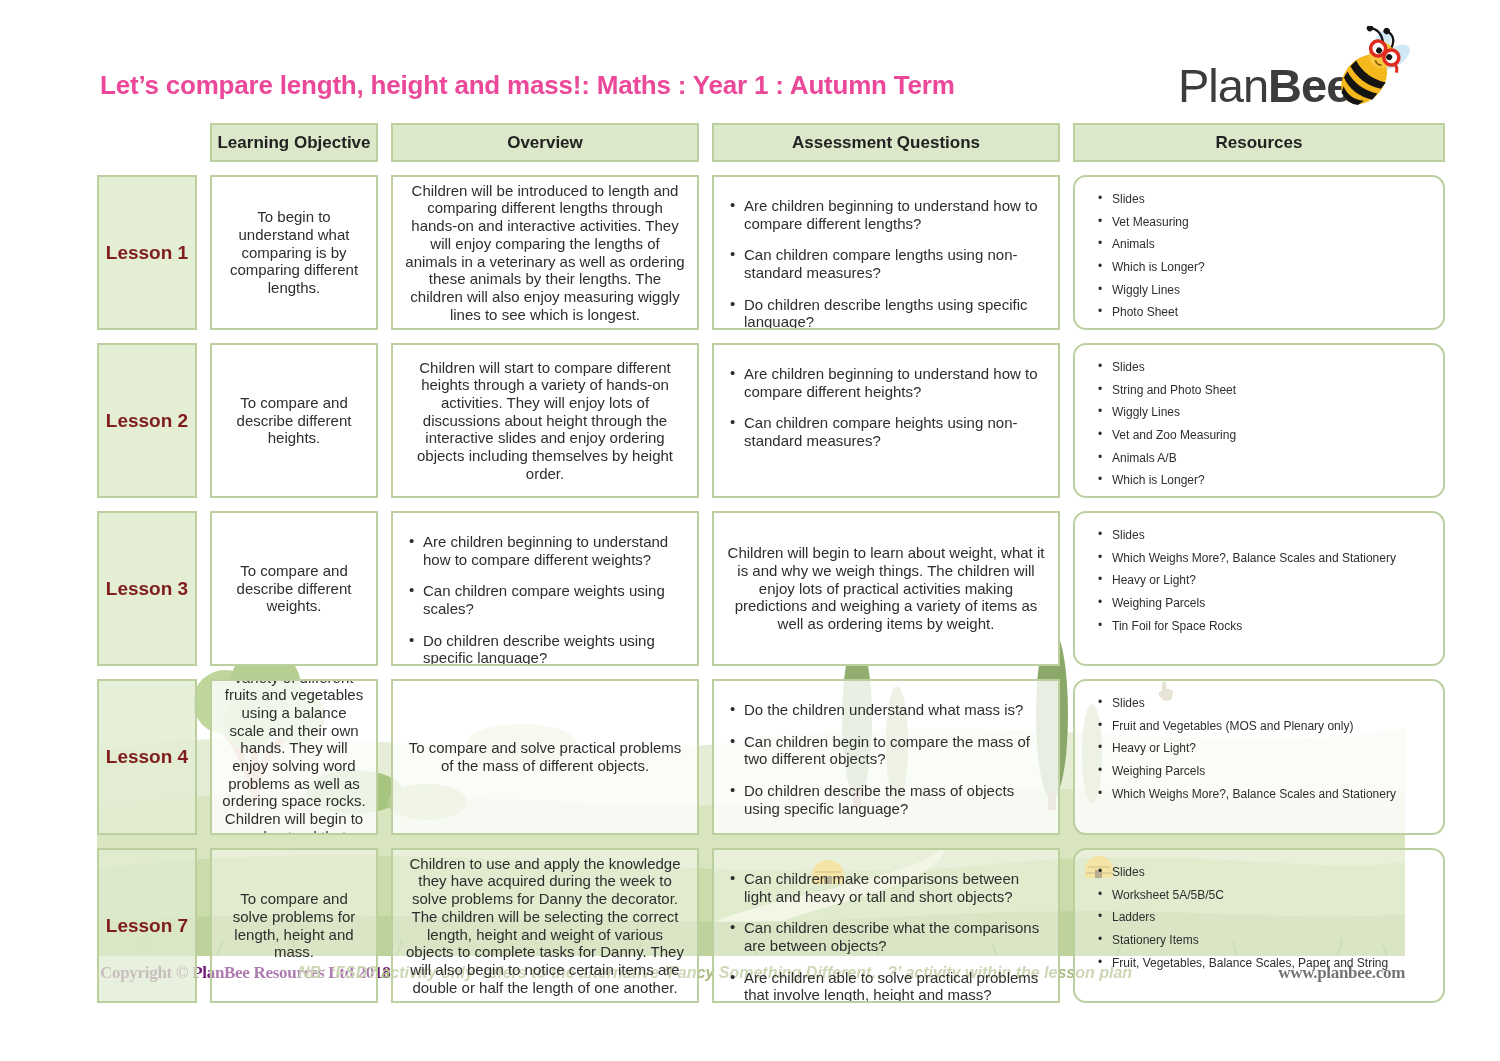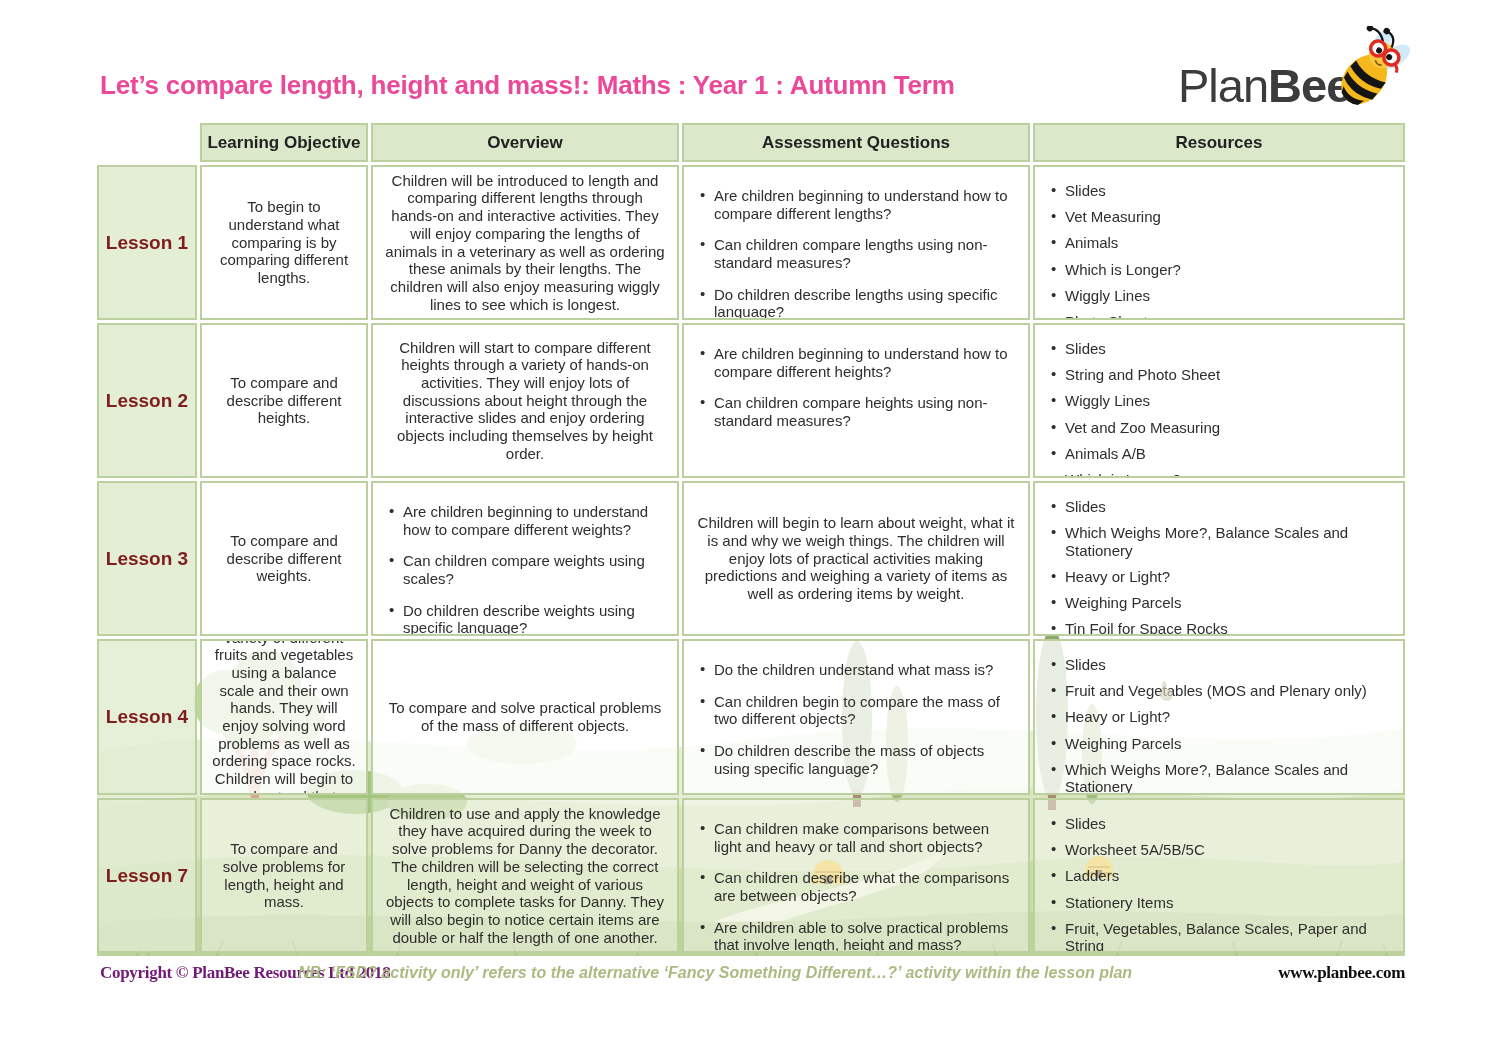--- a/index.html
+++ b/index.html
@@ -18,38 +18,38 @@
   .logo .bee  { font-weight:700; }
   .bee-svg { position:absolute; left:1308px; top:26px; }
   
   .table-wrap { position:absolute; left:97px; top:123px; width:1308px; height:833px; }
   .landscape { position:absolute; left:0; bottom:0; width:1308px; height:332px; z-index:0; }
   .grid {
     position:relative; z-index:1;
     display:grid;
     grid-template-columns:100px 168px 308px 348px 372px;
     grid-template-rows:39px 155px 155px 155px 156px 155px;
-    gap:3px;
+    gap:13px;
   }
   .cell { border:2px solid #bccf9f; background:#ffffff; overflow:hidden; }
   .corner { border:none; background:transparent; }
   .th {
     background:#dce8ca; display:flex; align-items:center; justify-content:center;
     font-weight:bold; font-size:17px; color:#222;
   }
   .lesson {
     background:rgba(226,237,211,0.95); display:flex; align-items:center; justify-content:center;
     font-weight:bold; font-size:19px; color:#7f1d1d;
   }
   .c-obj, .c-ovw {
     display:flex; align-items:center; justify-content:center; text-align:center;
     padding:8px 10px; font-size:15px; line-height:1.18;
   }
   .c-q  { padding:20px 12px 8px 16px; font-size:15px; line-height:1.18; }
-  .c-res{ padding:15px 10px 6px 16px; font-size:15px; line-height:1.18; }
+  .c-res{ padding:15px 10px 6px 23px; font-size:12px; line-height:1.18;border-radius:13px; }
   ul.blist { list-style:none; }
   ul.blist li { position:relative; padding-left:14px; }
   ul.blist li::before { content:"\2022"; position:absolute; left:0; top:-1px; }
   .c-q  ul.blist li { margin-bottom:14px; }
   .c-res ul.blist li { margin-bottom:8.5px; }
   
   .r4w { background:rgba(255,255,255,0.80); }
   .r5w { background:rgba(255,255,255,0.42); }
   .r4g { background:rgba(226,237,211,0.88); }
   .r5g { background:rgba(226,237,211,0.78); }

